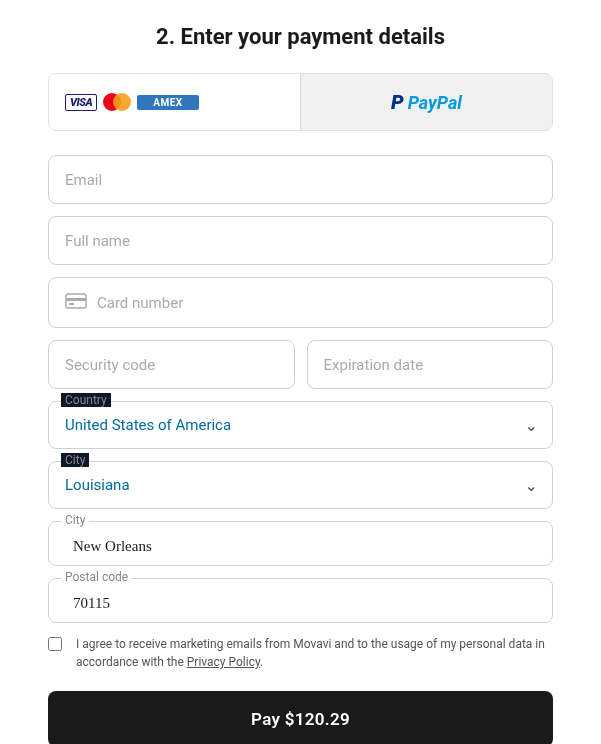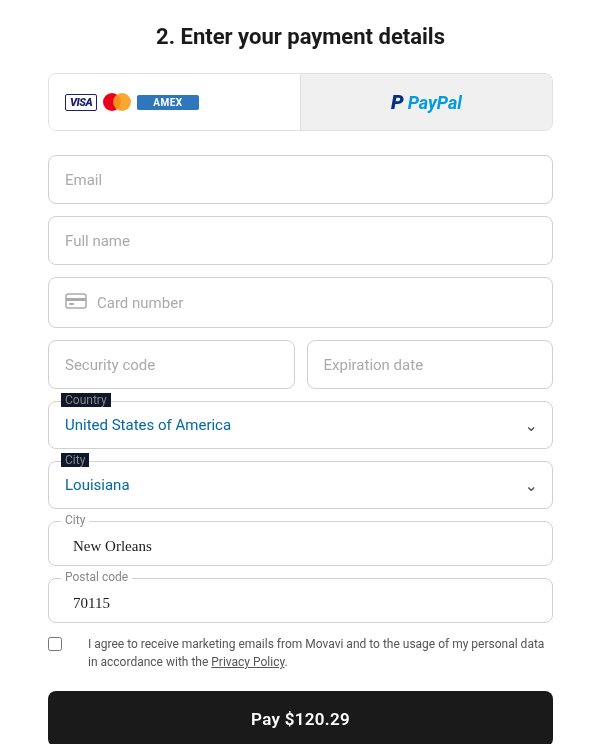--- a/index.html
+++ b/index.html
@@ -229,21 +229,21 @@
       border: none;
       outline: none;
       font-size: 15px;
       color: #1a1a1a;
       background: transparent;
       font-family: Liberation Serif, serif;
     }
     .checkbox-row {
       display: flex;
       align-items: flex-start;
-      gap: 26px;
+      gap: 14px;
       margin-bottom: 20px;
       margin-top: 8px;
     }
     .checkbox-row input[type="checkbox"] {
       margin-top: 2px;
       width: 14px;
       height: 14px;
       flex-shrink: 0;
       cursor: pointer;
     }

